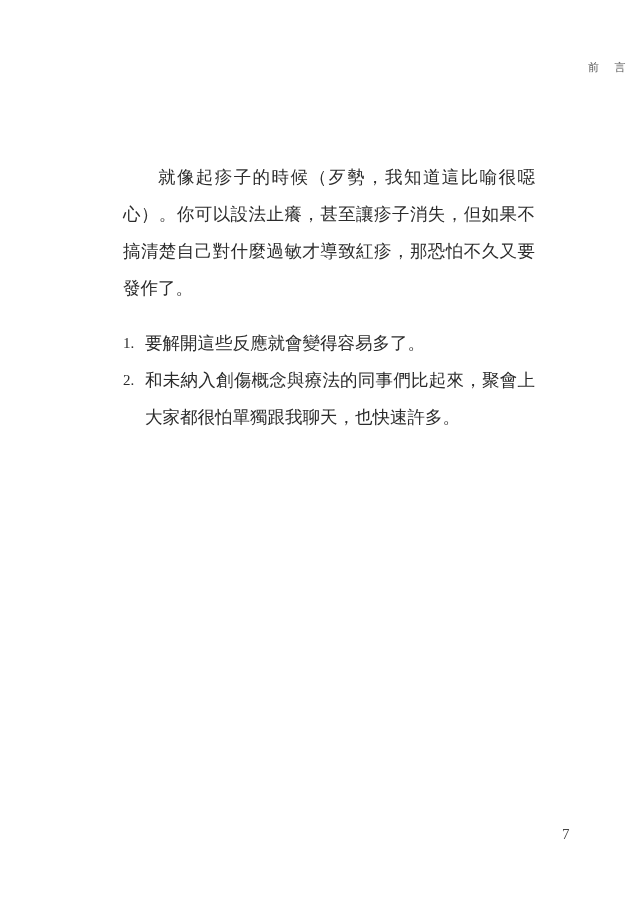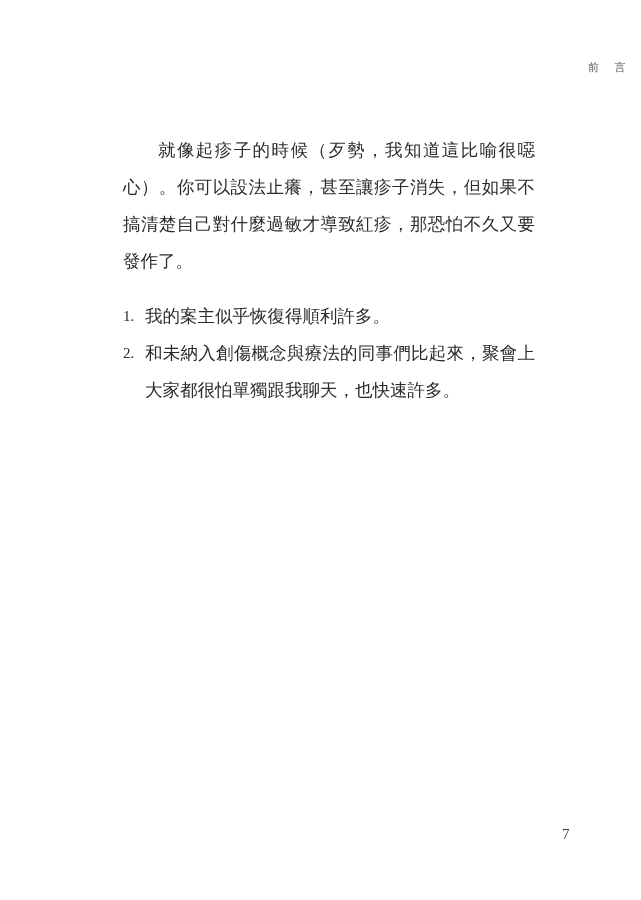--- a/index.html
+++ b/index.html
@@ -21,21 +21,21 @@
     left: 564px;
     font-size: 11px;
     letter-spacing: 6px;
     color: #555;
     margin-left: 24px;
   }
   .text-block {
     position: absolute;
     left: 123px;
     width: 412px;
-    top: 132px;
+    top: 159px;
     font-size: 17.5px;
     line-height: 37px;
     text-align: justify;
     text-justify: inter-character;
   }
   .para {
     margin: 0;
     text-indent: 2em;
   }
   .para.gap-before {
@@ -71,21 +71,21 @@
 <body>
 
 <div class="running-head">前 言</div>
 
 <div class="text-block">
   <p class="para">就像起疹子的時候（歹勢，我知道這比喻很噁心）。你可以設法止癢，甚至讓疹子消失，但如果不搞清楚自己對什麼過敏才導致紅疹，那恐怕不久又要發作了。</p>
 
   <ol class="list">
     <li class="list-item">
       <span class="list-num">1.</span>
-      <span class="list-text">我的案主似乎恢復得順利許多。</span>
+      <span class="list-text">要解開這些反應就會變得容易多了。</span>
     </li>
     <li class="list-item">
       <span class="list-num">2.</span>
       <span class="list-text">和未納入創傷概念與療法的同事們比起來，聚會上大家都很怕單獨跟我聊天，也快速許多。</span>
     </li>
   </ol>
 </div>
 
 <div class="page-number">7</div>
 

